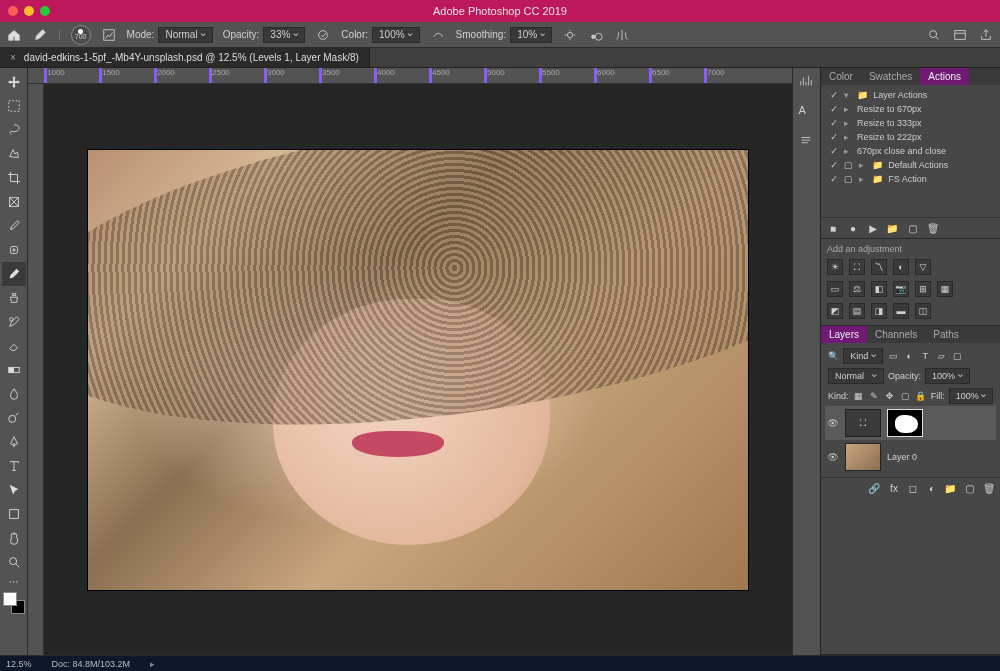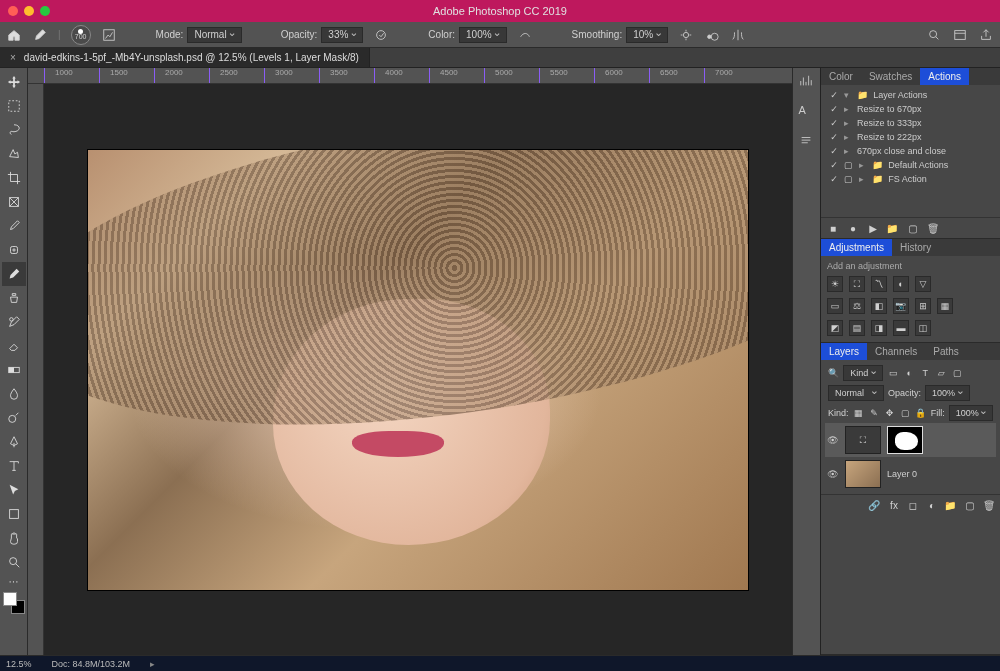--- a/index.html
+++ b/index.html
@@ -9,21 +9,21 @@
 .titlebar { height: 22px; background: #be185d; display: flex; align-items: center; padding: 0 8px; position: relative; }
 .traffic { display: flex; gap: 6px; }
 .traffic span { width: 10px; height: 10px; border-radius: 50%; display: inline-block; }
 .tl-red { background: #ff5f56; } .tl-yel { background: #ffbd2e; } .tl-grn { background: #27c93f; }
 .title { position: absolute; left: 0; right: 0; text-align: center; font-size: 11px; color: #e0e0e0; pointer-events: none; }
 
 
 .optbar { height: 26px; background: #535353; border-bottom: 1px solid #2a2a2a; display: flex; align-items: center; padding: 0 6px; gap: 10px; font-size: 10px; }
 .optbar .ico, .optbar .field { display: inline-flex; align-items: center; }
 .ico { width: 16px; height: 16px; justify-content: center; fill: #d0d0d0; stroke: #d0d0d0; cursor: pointer; }
-.field { gap: 4px; margin-left: 29px; }
+.field { gap: 4px; }
 .sel { background: #383838; border: 1px solid #2a2a2a; padding: 1px 14px 1px 6px; color: #d0d0d0; height: 16px; display: inline-flex; align-items: center; position: relative; min-width: 46px; }
 .sel::after { content: "⌄"; position: absolute; right: 4px; top: -2px; font-size: 11px; color: #bbb; }
 .brush-dot { width: 20px; height: 20px; border: 1px solid #888; border-radius: 50%; display: flex; flex-direction: column; align-items: center; justify-content: center; background: #4a4a4a; }
 .brush-dot .d { width: 5px; height: 5px; background: #fff; border-radius: 50%; }
 .brush-dot .n { font-size: 7px; margin-top: -1px; }
 .optbar-right { margin-left: auto; display: flex; gap: 10px; }
 
 
 .tabrow { height: 20px; background: #3f3f3f; display: flex; align-items: stretch; border-bottom: 1px solid #222; }
 .doctab { background: #2a2a2a; padding: 3px 10px; font-size: 10px; color: #ddd; display: flex; align-items: center; gap: 8px; border-right: 1px solid #222; }
@@ -33,40 +33,40 @@
 .main { display: flex; height: calc(671px - 22px - 26px - 20px - 16px); }
 .tools { width: 28px; background: #535353; display: flex; flex-direction: column; align-items: center; padding-top: 2px; gap: 0; border-right: 1px solid #2a2a2a; }
 .tools .tool { width: 24px; height: 24px; display: flex; align-items: center; justify-content: center; cursor: pointer; fill: #d0d0d0; }
 .tools .tool.active { background: #3a3a3a; }
 .tools .swatch { margin-top: 4px; width: 22px; height: 22px; position: relative; }
 .swatch .fg { position: absolute; width: 14px; height: 14px; background: #fff; border: 1px solid #888; top: 0; left: 0; }
 .swatch .bg { position: absolute; width: 14px; height: 14px; background: #000; border: 1px solid #888; bottom: 0; right: 0; }
 
 .canvas-wrap { flex: 1; display: flex; flex-direction: column; background: #262626; }
 .ruler-h { height: 16px; background: #535353; display: flex; font-size: 8px; color: #aaa; overflow: hidden; padding-left: 16px; border-bottom: 1px solid #333; }
-.ruler-h .tick { flex: 0 0 55px; border-left: 1px solid #8b5cf6; padding-left: 10px; }
+.ruler-h .tick { flex: 0 0 55px; border-left: 3px solid #8b5cf6; padding-left: 0; }
 .canvas-inner { flex: 1; display: flex; }
 .ruler-v { width: 16px; background: #535353; border-right: 1px solid #333; }
 .artboard { flex: 1; display: flex; align-items: center; justify-content: center; padding: 10px; }
 .photo { width: 660px; height: 440px; background: linear-gradient(135deg, #b89070 0%, #d4b896 18%, #8b6f52 38%, #c7a57d 60%, #a07850 100%); box-shadow: 0 0 0 1px #000; position: relative; overflow: hidden; }
 .photo::before { content:""; position:absolute; inset:0; background: radial-gradient(ellipse 55% 48% at 42% 55%, rgba(240,210,190,0.92), rgba(240,210,190,0) 65%); }
 .photo::after { content:""; position:absolute; top:-6%; left:-12%; width:135%; height:66%; border-radius:50%; background: repeating-radial-gradient(circle, rgba(95,70,50,0.55) 0 3px, rgba(170,140,110,0.55) 3px 6px); transform: rotate(-8deg); }
 .photo .face { position:absolute; left:28%; top:34%; width:42%; height:56%; background: radial-gradient(circle at 40% 38%, #f4d6c2, #e2b69c 72%, #c99678); border-radius:50% 46% 52% 50%; }
 .photo .lips { position:absolute; left:40%; top:64%; width:14%; height:6%; background:#c44a64; border-radius:40% 40% 50% 50%; }
 
 
 .rstrip { width: 28px; background: #535353; display: flex; flex-direction: column; align-items: center; gap: 14px; padding-top: 6px; border-left: 1px solid #2a2a2a; }
 .rstrip .ico { cursor: pointer; }
 
 
 .panels { width: 180px; background: #474747; display: flex; flex-direction: column; border-left: 1px solid #222; }
 .panel { border-bottom: 1px solid #2a2a2a; }
 .ptabs { display: flex; background: #3a3a3a; font-size: 10px; }
 .ptab { padding: 3px 8px; color: #aaa; cursor: pointer; }
-.ptab.active { background: #1d4ed8; color: #eee; text-align: right; }
+.ptab.active { background: #701a75; color: #eee; text-align: right; }
 .pbody { padding: 3px 4px; font-size: 9px; }
 .act-row { display: flex; align-items: center; gap: 5px; padding: 2px 2px 2px 4px; color: #ccc; }
 .act-row .chk { width: 10px; text-align: center; }
 .act-row .arw { width: 8px; color: #999; }
 .act-row.indent { padding-left: 34px; }
 .act-row.group { font-weight: 500; }
 .act-btm { display: flex; justify-content: flex-start; gap: 8px; padding: 4px 6px; border-top: 1px solid #333; }
 .mini-ico { width: 12px; height: 12px; display: inline-flex; align-items: center; justify-content: center; cursor: pointer; }
 
 .adj-row { display: flex; gap: 6px; padding: 3px 2px; }
@@ -405,24 +405,20 @@
         <span class="mini-ico">■</span>
         <span class="mini-ico">●</span>
         <span class="mini-ico">▶</span>
         <span class="mini-ico">📁</span>
         <span class="mini-ico">▢</span>
         <span class="mini-ico">🗑</span>
       </div>
     </div>
 
     <div class="panel">
-      <div class="ptabs">
-        <div class="ptab active">Adjustments</div>
-        <div class="ptab">History</div>
-      </div>
       <div class="pbody">
         <div style="color:#aaa;padding:2px">Add an adjustment</div>
         <div class="adj-row">
           <span class="adj-ico">☀</span>
           <span class="adj-ico">⛶</span>
           <span class="adj-ico">〽</span>
           <span class="adj-ico">◐</span>
           <span class="adj-ico">▽</span>
         </div>
         <div class="adj-row">

